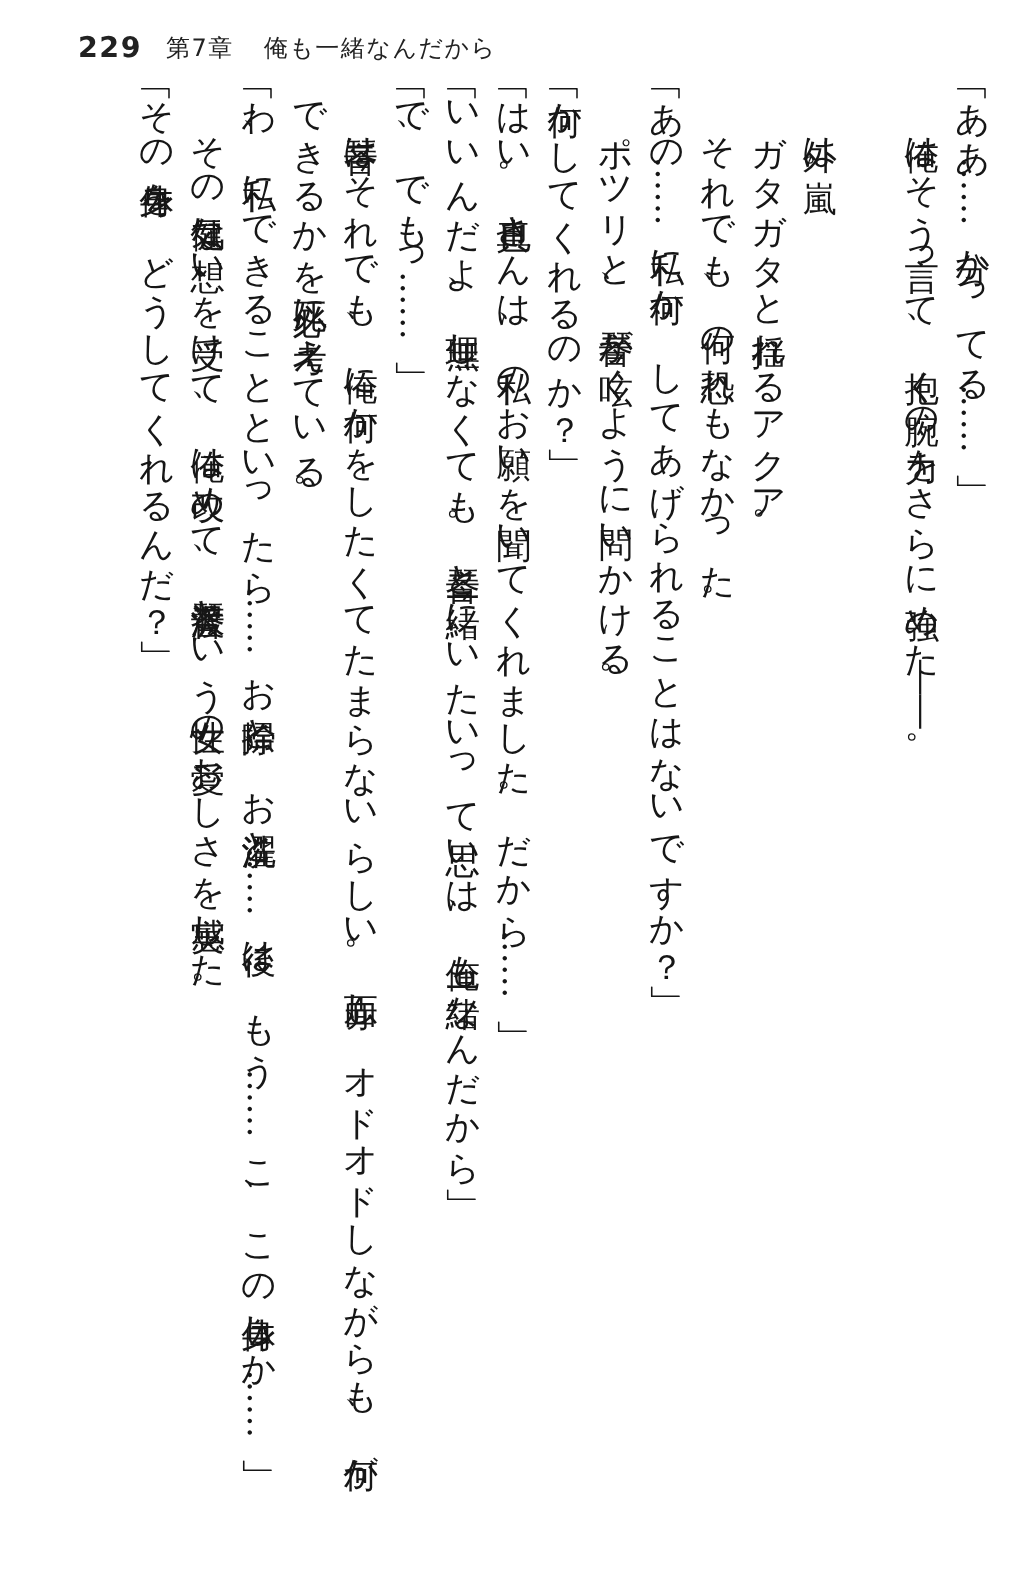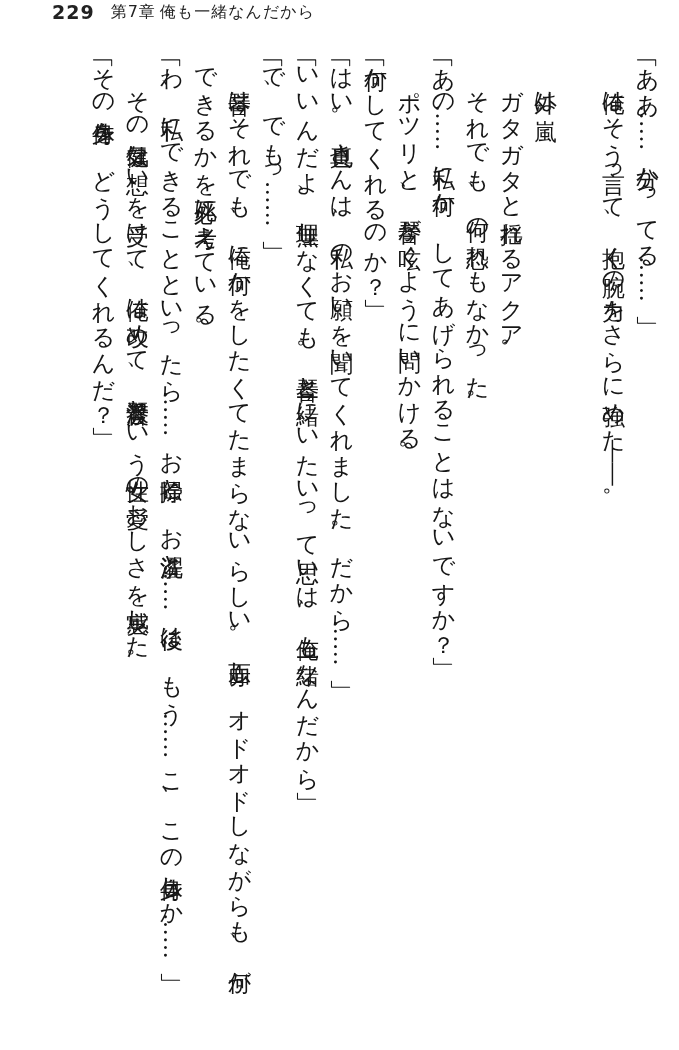--- a/index.html
+++ b/index.html
@@ -11,39 +11,39 @@
     position: relative;
     width: 679px;
     height: 1050px;
     background: #ffffff;
     overflow: hidden;
     font-family: "DejaVu Serif", serif;
   }
   
   .running-head {
     position: absolute;
-    top: 1px;
+    top: 21px;
     left: 52px;
     display: flex;
     align-items: flex-end;
     gap: 16px;
     font-family: "DejaVu Sans", sans-serif;
     color: #222222;
     white-space: nowrap;
   }
   .page-number {
     font-size: 19px;
     font-weight: 700;
     letter-spacing: 1px;
   }
   .chapter-head {
     font-size: 16px;
     letter-spacing: 1px;
     display: flex;
-    gap: 4px;
+    gap: 20px;
   }
   
   .body-text {
     position: absolute;
     top: 52px;
     right: 14px;
     width: 634px;
     height: 944px;
     writing-mode: vertical-rl;
     -webkit-writing-mode: vertical-rl;

